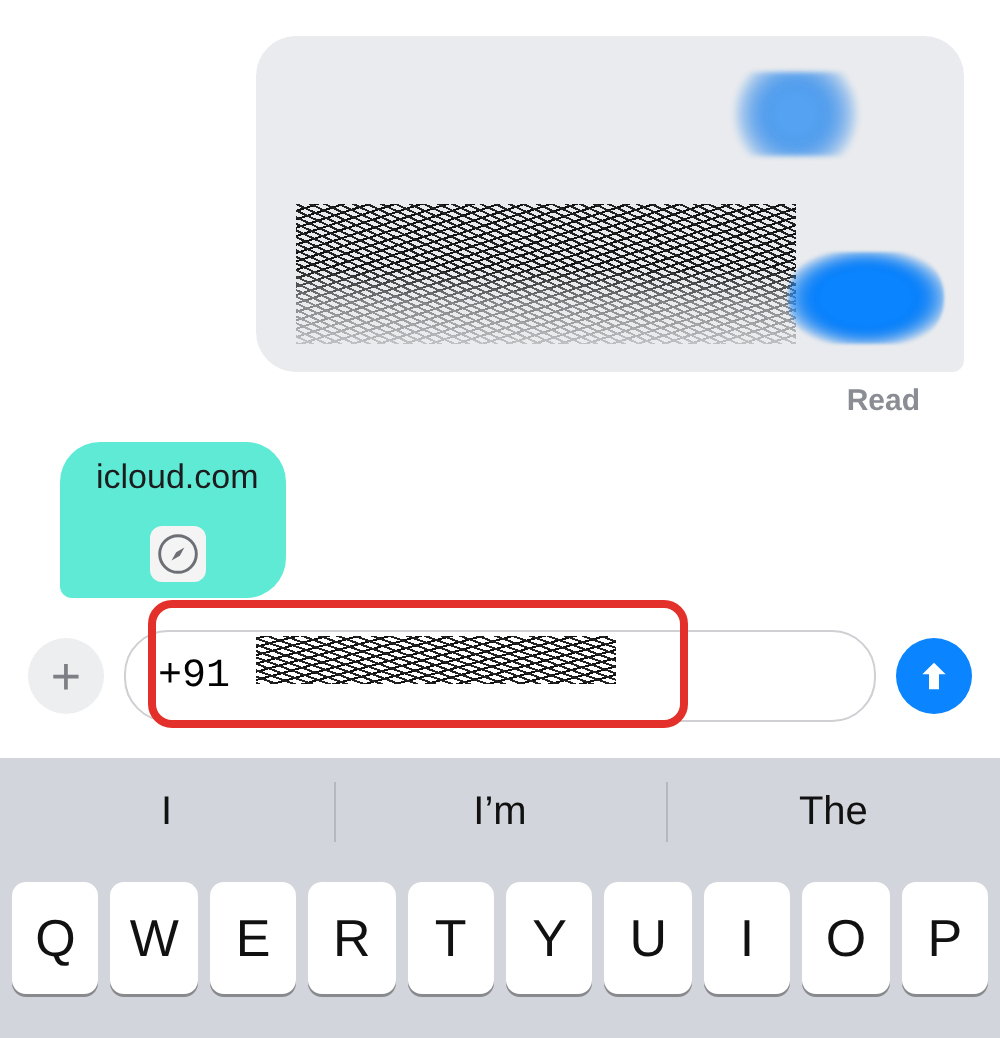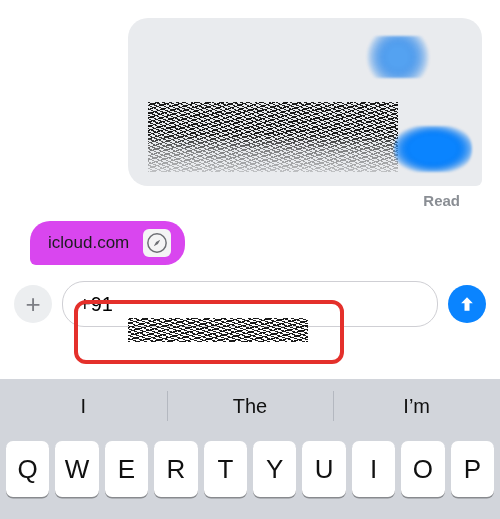--- a/index.html
+++ b/index.html
@@ -7,28 +7,28 @@
   .bubble-in{background:#e9ebee;border-radius:20px;border-bottom-right-radius:6px;width:354px;height:168px;margin-left:auto;position:relative;}
   .obscured-blue1{position:absolute;left:230px;top:18px;width:80px;height:42px;background:radial-gradient(circle,#3b96f2 20%,rgba(59,150,242,0) 72%),radial-gradient(circle,#2a7de0 30%,rgba(42,125,224,0) 70%);filter:blur(1.2px);opacity:0.85;}
   .obscured-blue2{position:absolute;left:266px;top:108px;width:78px;height:46px;border-radius:22px;background:radial-gradient(ellipse,#0a84ff 40%,rgba(10,132,255,0) 78%),radial-gradient(ellipse,#0070e8 45%,rgba(0,112,232,0) 80%);filter:blur(0.8px);}
   .obscured-text{position:absolute;left:20px;top:84px;width:250px;height:70px;background:
     repeating-linear-gradient(25deg,#222 0 1px,transparent 1px 3px),
     repeating-linear-gradient(-18deg,#111 0 1px,transparent 1px 4px);
     mask:linear-gradient(#000,#000 45%,rgba(0,0,0,0.5) 70%,rgba(0,0,0,0.2));
     -webkit-mask:linear-gradient(#000,#000 45%,rgba(0,0,0,0.5) 70%,rgba(0,0,0,0.2));
     filter:blur(0.3px);}
   .read-row{text-align:right;color:#8a8e94;font-size:15px;font-weight:700;margin:6px 22px 10px;}
-  .link-preview{margin:2px 18px 10px 30px;display:inline-flex;align-items:center;gap:14px;background:#d946ef;border-radius:20px;border-bottom-left-radius:6px;padding:8px 14px 8px 18px;}
+  .link-preview{margin:2px 18px 10px 30px;display:inline-flex;align-items:center;gap:14px;background:#5eead4;border-radius:20px;border-bottom-left-radius:6px;padding:8px 14px 8px 18px;flex-direction:column;}
   .link-preview span{font-size:17px;color:#1c1c1e;}
   .safari-icon{width:28px;height:28px;border-radius:6px;background:#f4f4f5;display:flex;align-items:center;justify-content:center;}
   .safari-icon svg{width:22px;height:22px;}
   .input-row{display:flex;align-items:center;margin:6px 14px 0 14px;gap:10px;}
   .plus-btn{width:38px;height:38px;border-radius:50%;background:#eceef0;display:flex;align-items:center;justify-content:center;color:#7d7f85;font-size:26px;line-height:0;}
   .input-wrap{flex:1;position:relative;height:44px;border:1px solid #cfcfd4;border-radius:22px;display:flex;align-items:center;padding:0 14px;background:#fff;}
-  .input-wrap input{border:none;outline:none;font-size:20px;width:100%;background:transparent;}
+  .input-wrap input{border:none;outline:none;font-size:20px;width:100%;background:transparent;font-family:Liberation Mono, monospace;}
   .highlight{position:absolute;left:74px;top:300px;width:262px;height:56px;border:4px solid #e4302b;border-radius:12px;pointer-events:none;}
   .redact-input{position:absolute;left:128px;top:318px;width:180px;height:24px;background:
     repeating-linear-gradient(20deg,#222 0 1px,transparent 1px 3px),
     repeating-linear-gradient(-15deg,#111 0 1px,transparent 1px 4px);
     filter:blur(0.3px);pointer-events:none;}
   .send-btn{width:38px;height:38px;border-radius:50%;background:#0a84ff;display:flex;align-items:center;justify-content:center;}
   .send-btn svg{width:20px;height:20px;fill:#fff;}
   .keyboard{position:absolute;left:0;bottom:0;width:500px;height:140px;background:#d2d5db;}
   .suggest{display:flex;height:54px;}
   .suggest div{flex:1;display:flex;align-items:center;justify-content:center;font-size:20px;color:#111;position:relative;}
@@ -73,22 +73,22 @@
       </svg>
   </div>
 </div>
 
 <div class="highlight"></div>
 <div class="redact-input"></div>
 
 <div class="keyboard">
   <div class="suggest">
     <div>I</div>
+    <div>I’m</div>
     <div>The</div>
-    <div>I’m</div>
   </div>
   <div class="keys">
     <div class="key">Q</div>
     <div class="key">W</div>
     <div class="key">E</div>
     <div class="key">R</div>
     <div class="key">T</div>
     <div class="key">Y</div>
     <div class="key">U</div>
     <div class="key">I</div>

